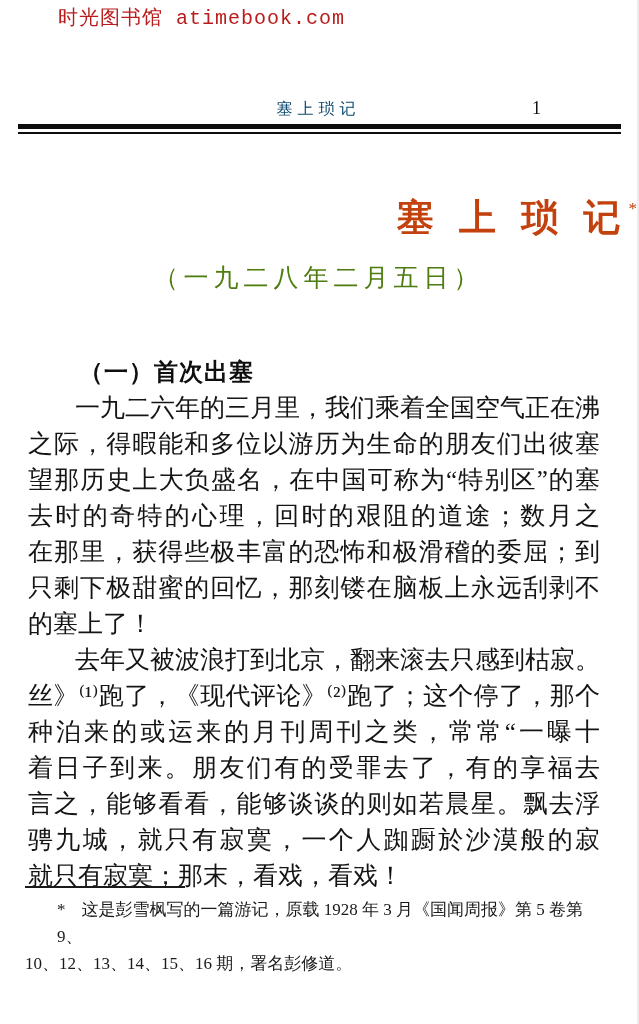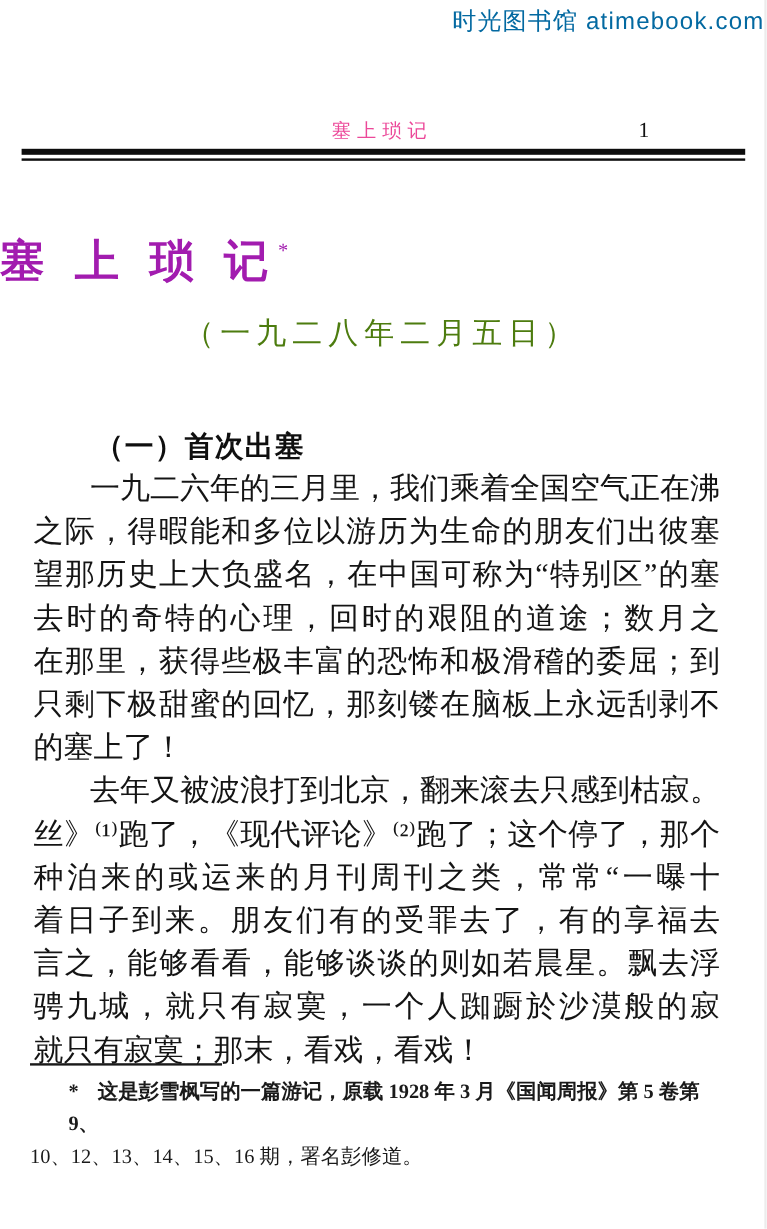--- a/index.html
+++ b/index.html
@@ -11,55 +11,55 @@
     color: #1c1c1c;
     font-family: "Liberation Serif", "DejaVu Serif", serif;
     overflow: hidden;
     border-right: 2px solid #ececec;
     box-sizing: border-box;
   }
 
   .watermark {
     position: absolute;
     top: 4px; left: 0; right: 0;
-    text-align: right;
+    text-align: left;
     padding-left: 58px;
-    font-family: Liberation Sans, sans-serif;
+    font-family: Liberation Mono, monospace;
     font-size: 20px;
     letter-spacing: 1px;
-    color: #0369a1;
+    color: #b91c1c;
   }
 
   .running-header {
     position: absolute;
     top: 99px; left: 0; right: 0;
     text-align: center;
     font-size: 16px;
     letter-spacing: 5px;
-    color: #ec4899;
+    color: #0c4a6e;
   }
   .page-number {
     position: absolute;
     top: 98px; right: 96px;
     font-size: 18px;
     color: #111;
   }
 
   .rules { position: absolute; top: 124px; left: 18px; width: 603px; }
   .rule-thick { height: 5px; background: #0d0d0d; }
   .rule-thin  { height: 2px; background: #0d0d0d; margin-top: 3px; }
 
   .article-title {
     position: absolute;
     top: 193px; left: 0; right: 0;
-    text-align: left;
+    text-align: right;
     font-size: 37px;
     font-weight: bold;
     letter-spacing: 8px;
-    color: #a21caf;
+    color: #c2410c;
     white-space: nowrap;
   }
   .title-fn-marker {
     font-size: 17px;
     vertical-align: 16px;
     letter-spacing: 0;
     font-weight: normal;
   }
 
   .date-line {
@@ -107,21 +107,21 @@
     background: #1a1a1a;
   }
   .footnote {
     position: absolute;
     top: 896px; left: 25px;
     width: 582px;
     font-size: 17px;
     line-height: 27px;
     color: #1a1a1a;
   }
-  .footnote-line1 { padding-left: 32px; font-weight: bold; }
+  .footnote-line1 { padding-left: 32px; }
   .footnote-marker { margin-right: 16px; }
 </style>
 </head>
 <body>
 
 <div class="page">
 
   <div class="watermark">时光图书馆 atimebook.com</div>
 
   <div class="running-header">塞上琐记</div>

